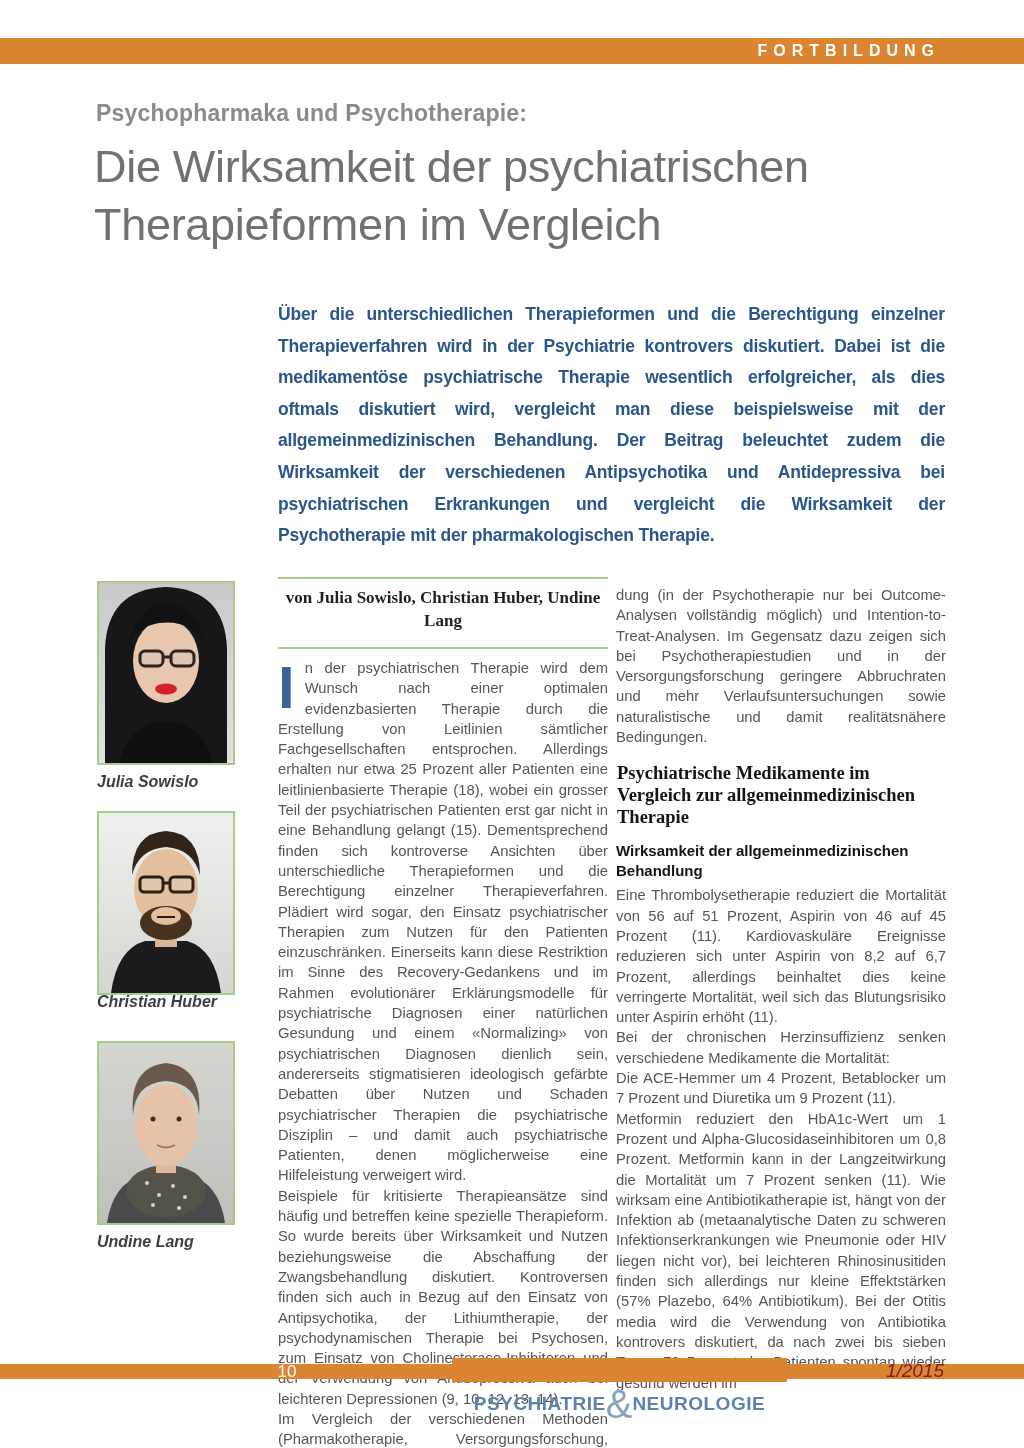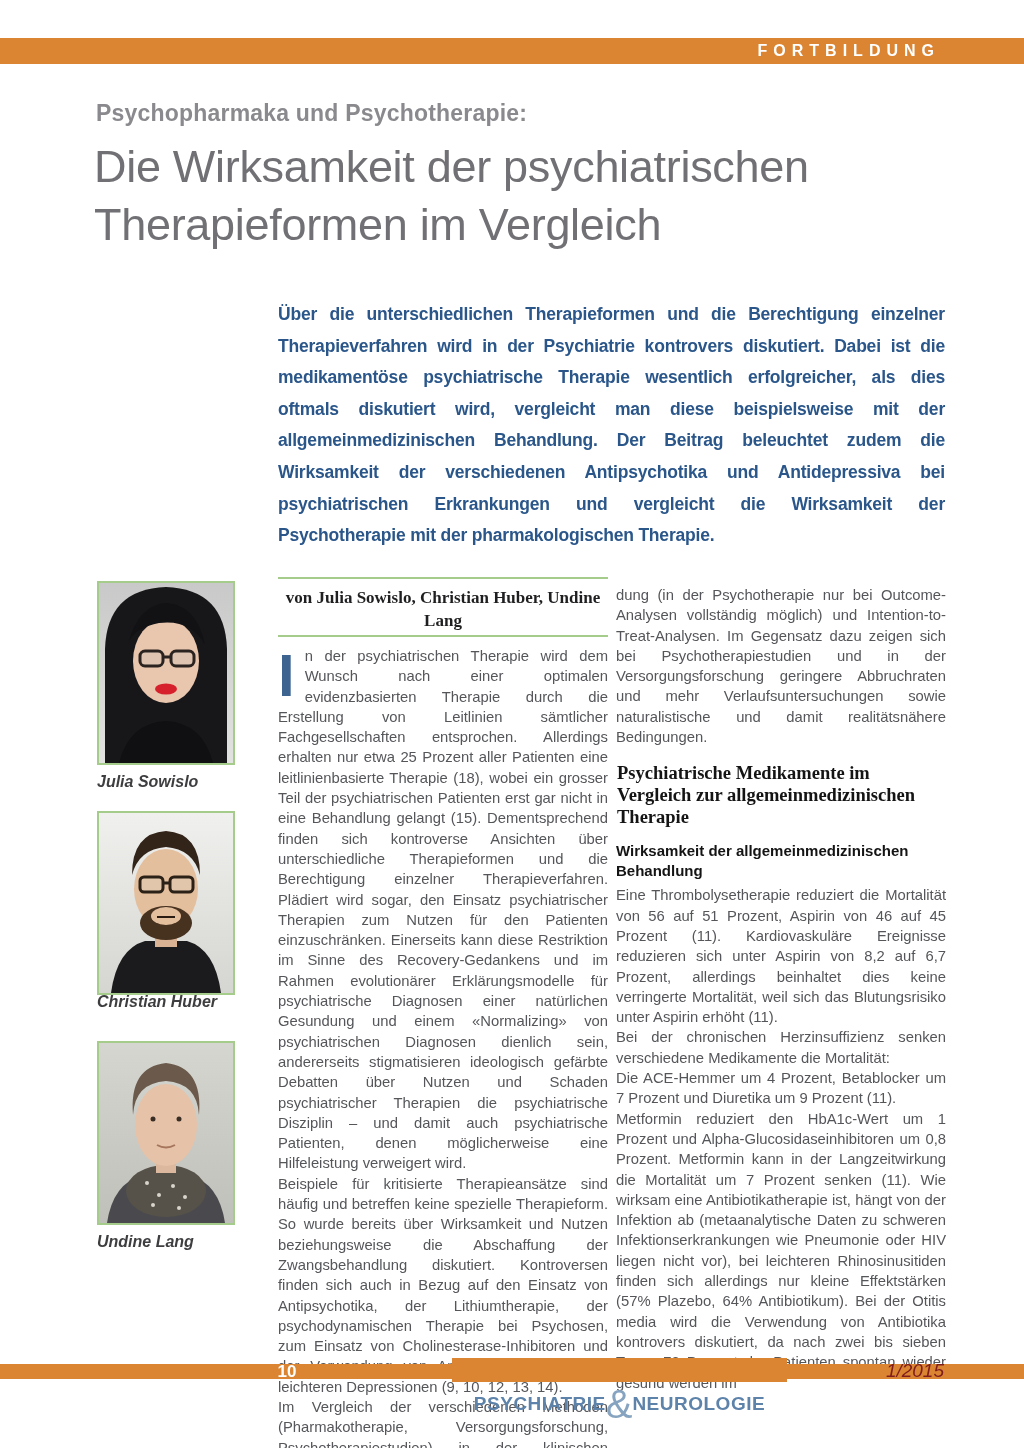--- a/index.html
+++ b/index.html
@@ -50,21 +50,21 @@
     font-size:16px; font-weight:700; font-style:italic; color:#3e3e40;
   }
 
   
   .col { position:absolute; width:330px; }
   .col-left  { left:278px; top:577px; }
   .col-right { left:616px; top:585px; }
 
   .byline-box {
     border-top:2px solid var(--green); border-bottom:2px solid var(--green);
-    padding:7px 4px 3px; text-align:center;
+    padding:7px 4px 15px; text-align:center;
     font-family:"Liberation Serif", serif; font-weight:700;
     font-size:17px; line-height:23px; color:#1f1f21;
   }
   .bodytext { margin-top:9px; }
   .bodytext p, .col-right p {
     font-size:14.8px; line-height:20.3px; color:var(--body-gray);
     text-align:justify; margin:0;
   }
   .dropcap {
     float:left; font-size:60px; line-height:56px; font-weight:700;
@@ -83,21 +83,21 @@
   .footer-bar-thin {
     position:absolute; top:1364px; left:0; width:100%; height:15px;
     background:var(--orange);
   }
   .footer-bar-mid {
     position:absolute; top:1358px; left:452px; width:335px; height:24px;
     background:var(--orange);
   }
   .page-number {
     position:absolute; top:1362px; left:255px; width:64px; text-align:center;
-    color:#fff; font-size:17px; font-weight:700;
+    color:#fff; font-size:17px; font-weight:400;
   }
   .issue {
     position:absolute; top:1360px; left:860px; width:84px; text-align:right;
     color:#7f1d1d; font-size:19px; font-weight:400; font-style:italic;
   }
   .journal-logo {
     position:absolute; top:1382px; left:447px; width:345px; height:44px;
     display:flex; align-items:center; justify-content:center; gap:0;
     color:var(--logo-blue);
   }

